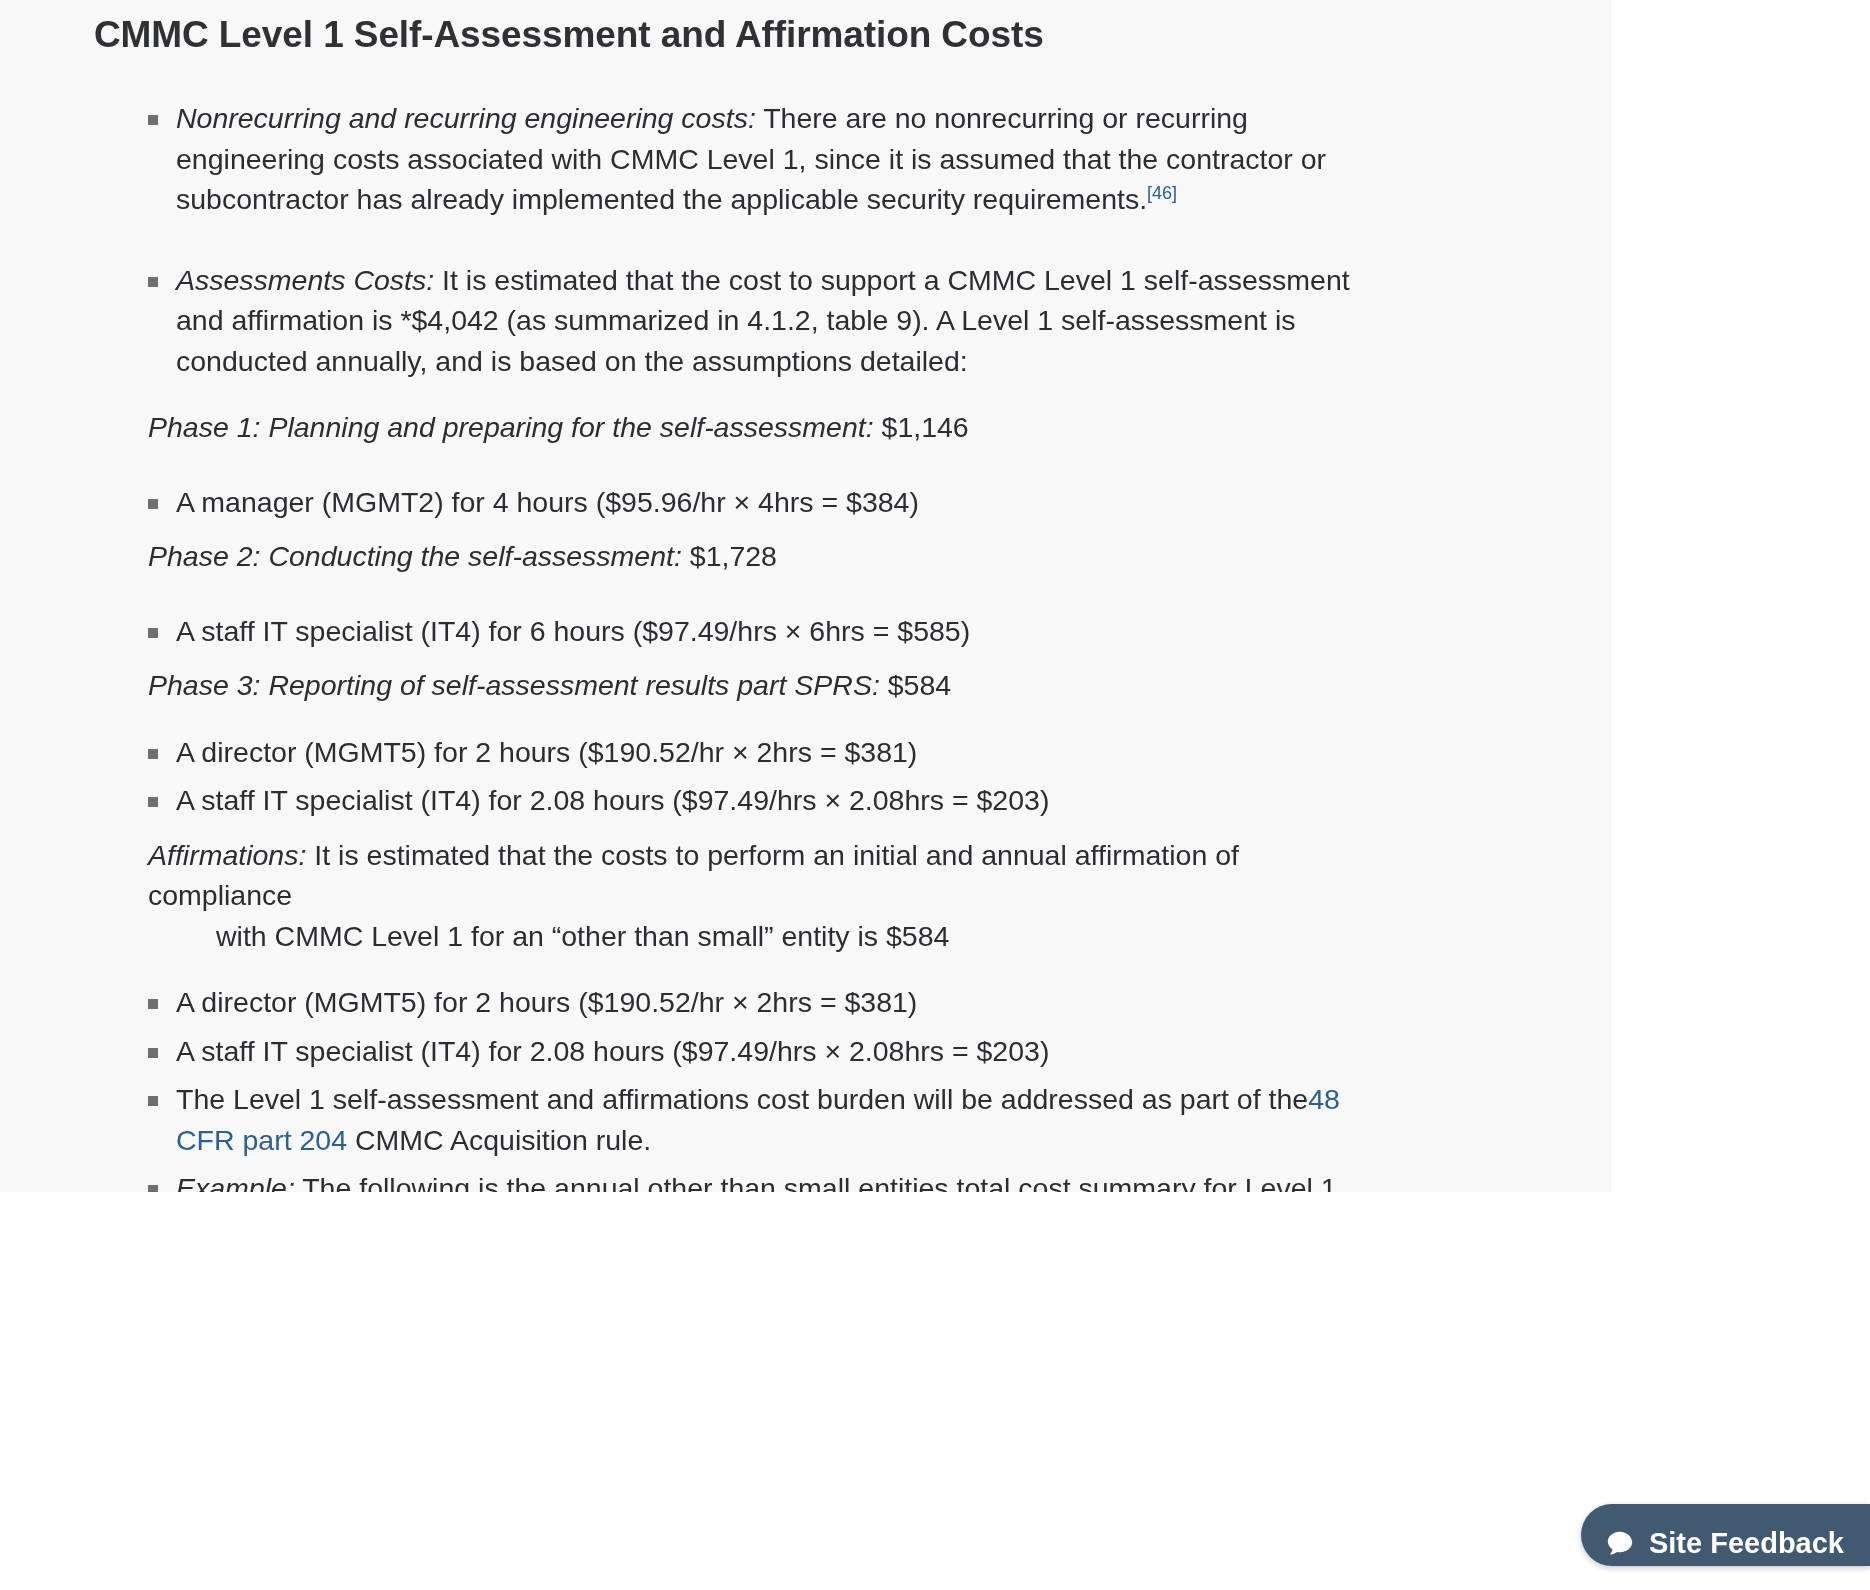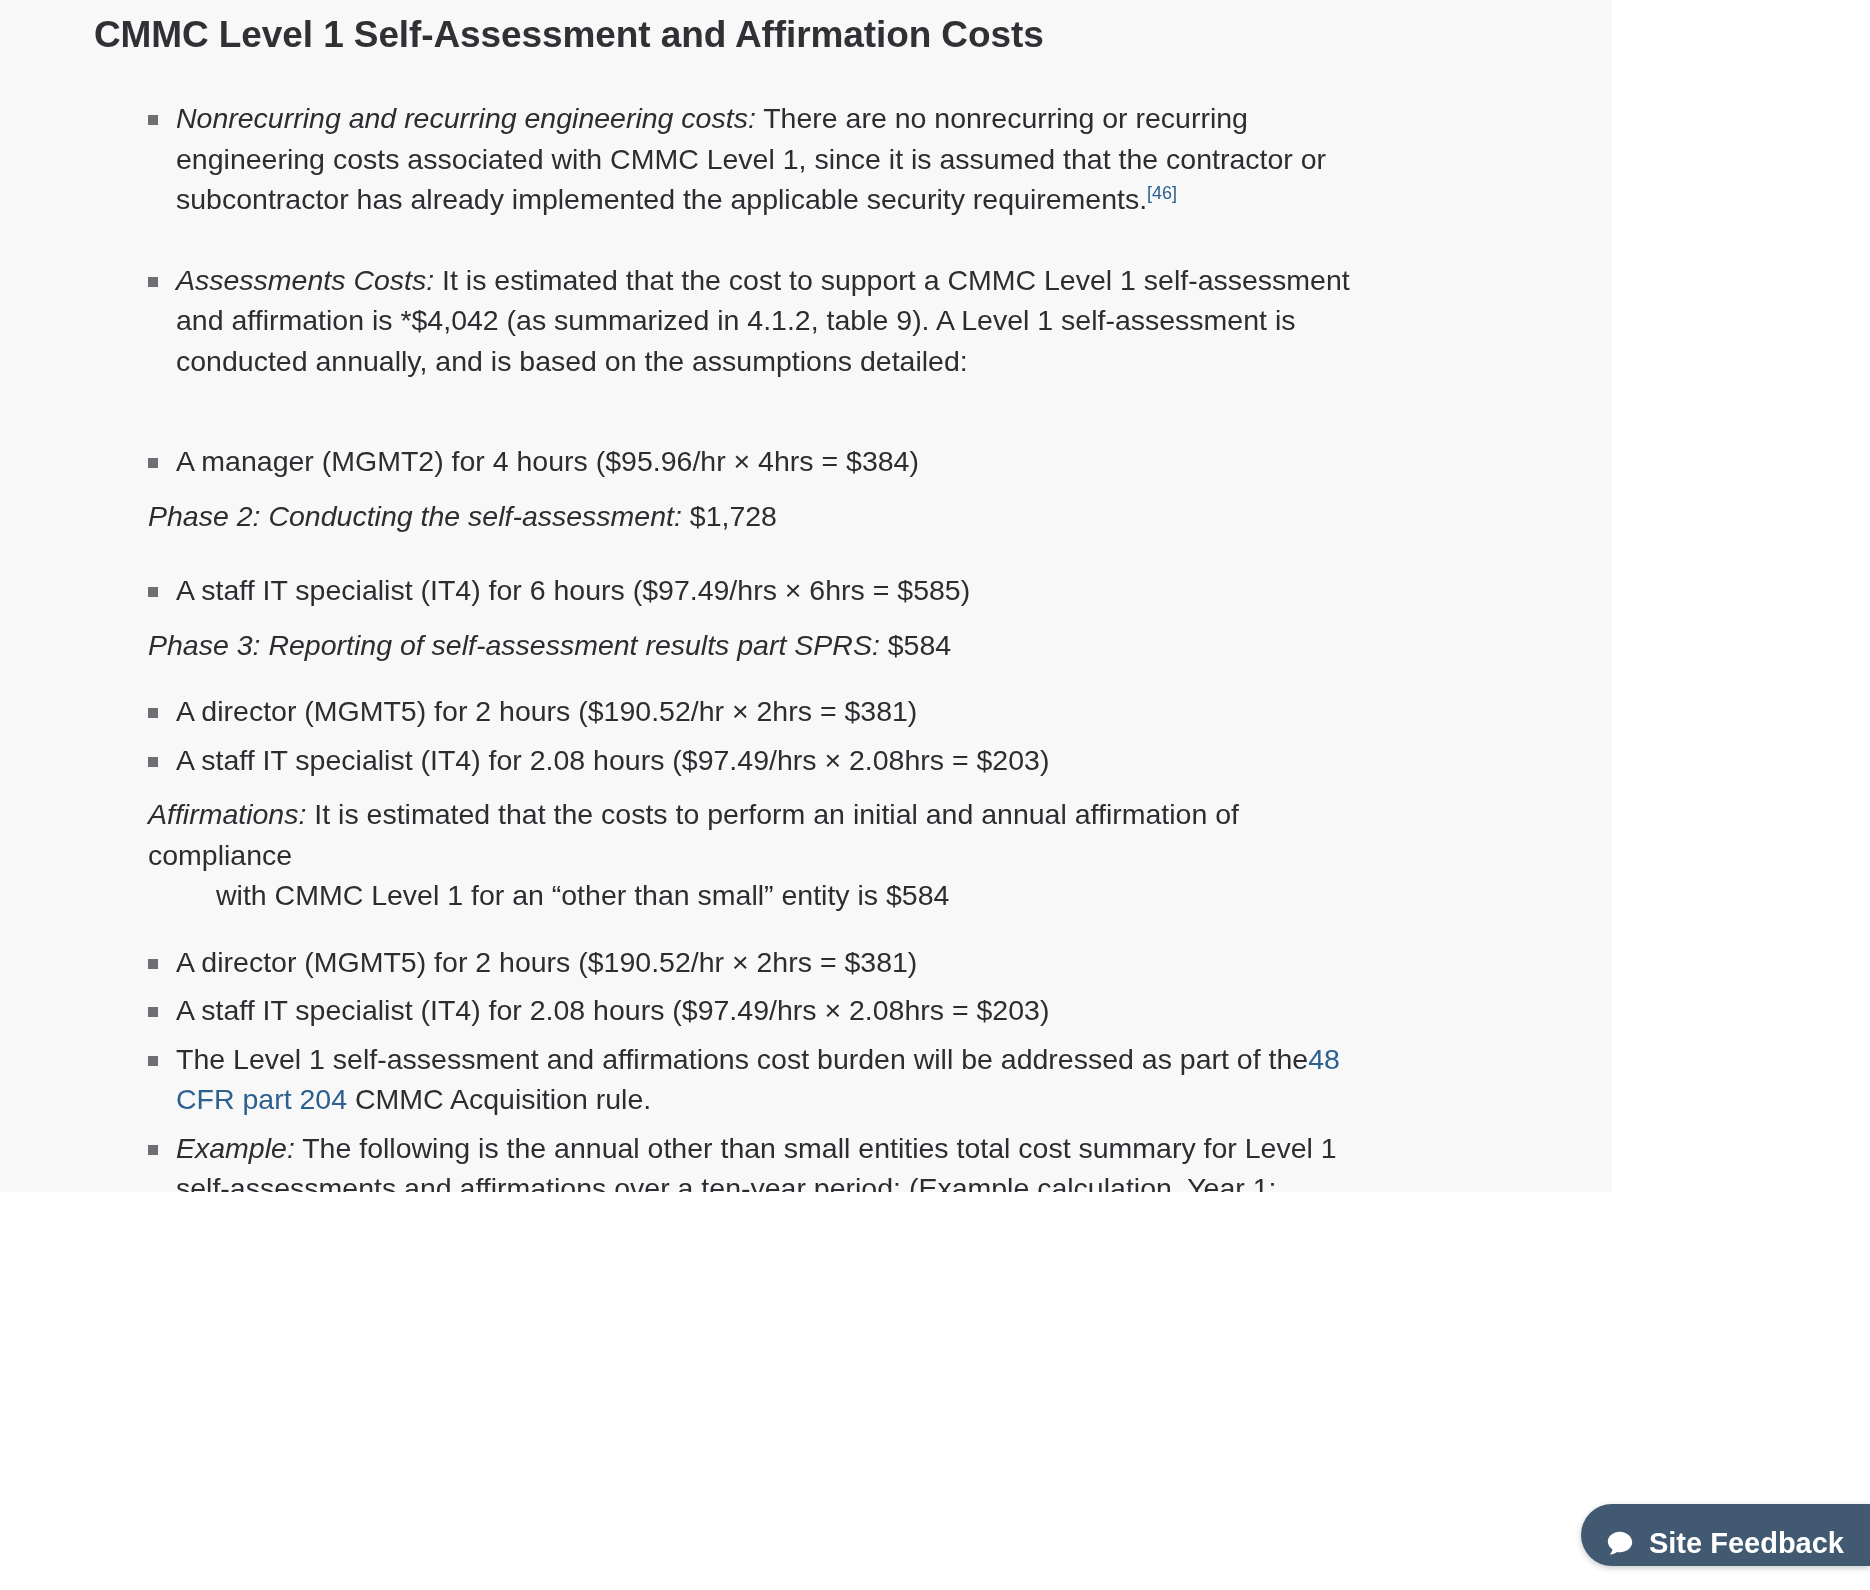--- a/index.html
+++ b/index.html
@@ -161,20 +161,23 @@
     </div>
 
     <div class="gap-lg"></div>
 
     <div class="para lvl1-wide bullet-row">
       <span class="it">Assessments Costs:</span><span> It is estimated that the cost to support a CMMC Level 1 self-assessment and affirmation is *$4,042 (as summarized in 4.1.2, table 9). A Level 1 self-assessment is conducted annually, and is based on the assumptions detailed:</span>
     </div>
 
     <div class="gap-md"></div>
 
+    <div class="para phase">
+      <span class="it">Phase 1: Planning and preparing for the self-assessment:</span><span> $1,146</span>
+    </div>
 
     <div class="gap-md"></div>
 
     <div class="gap-xs"></div>
     <div class="para lvl2 bullet-row">A manager (MGMT2) for 4 hours ($95.96/hr × 4hrs = $384)</div>
 
     <div class="gap-sm"></div>
 
     <div class="para phase">
       <span class="it">Phase 2: Conducting the self-assessment:</span><span> $1,728</span>

